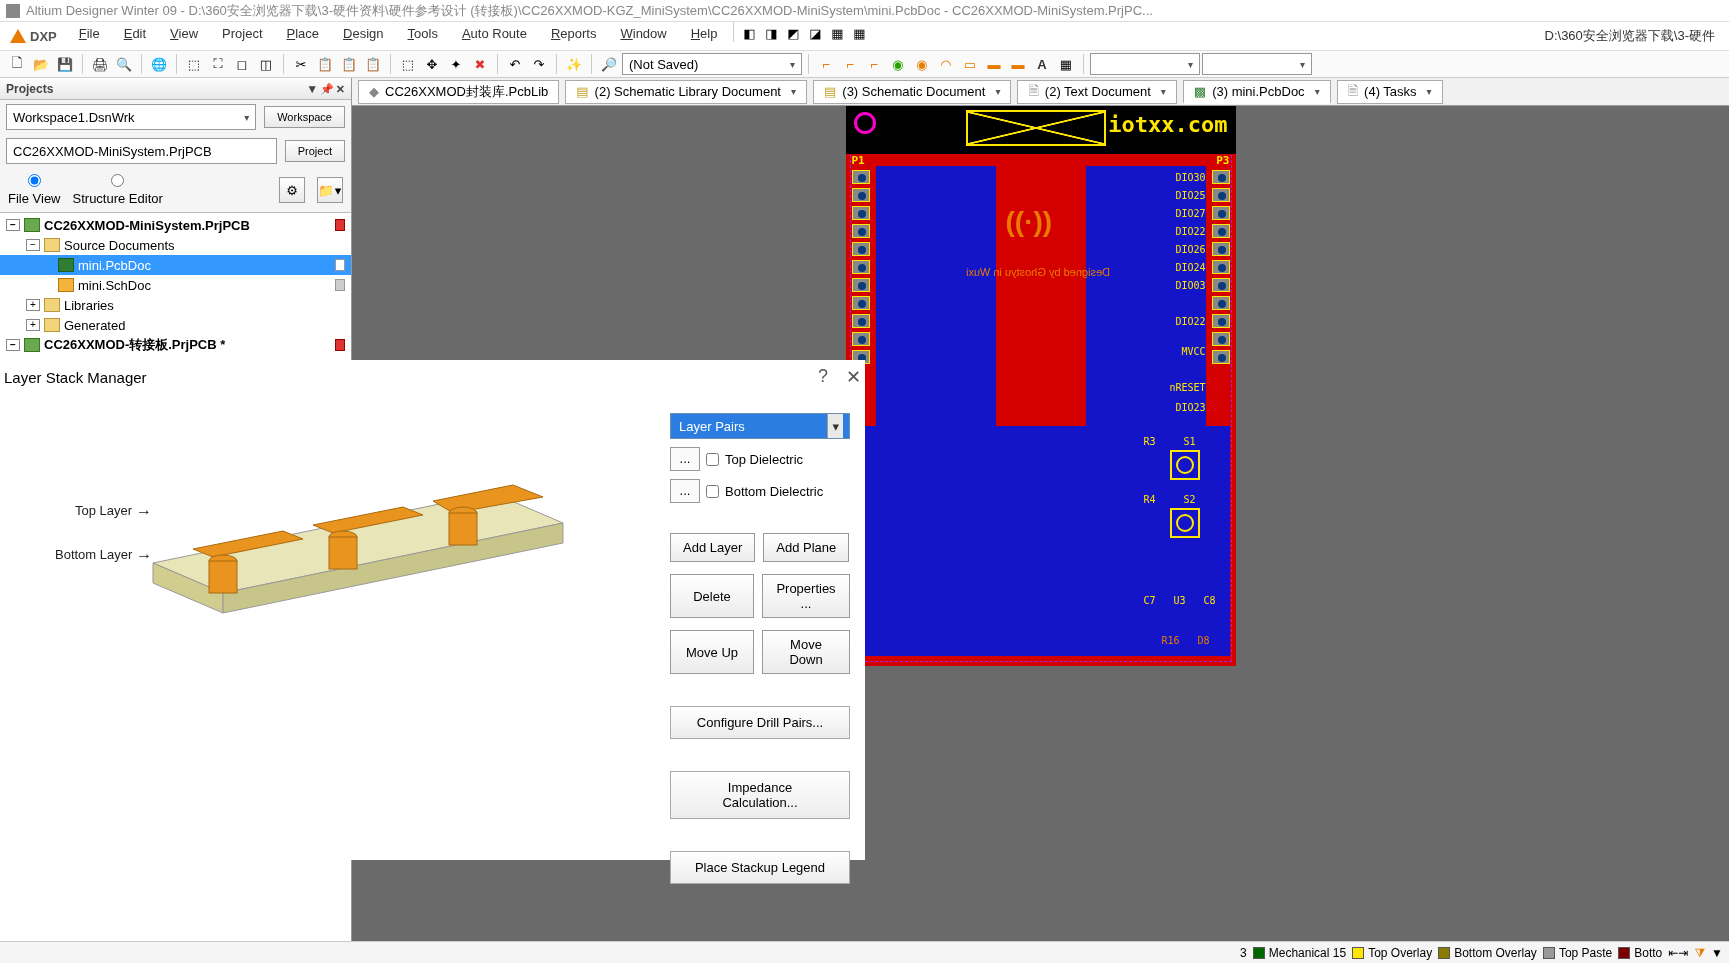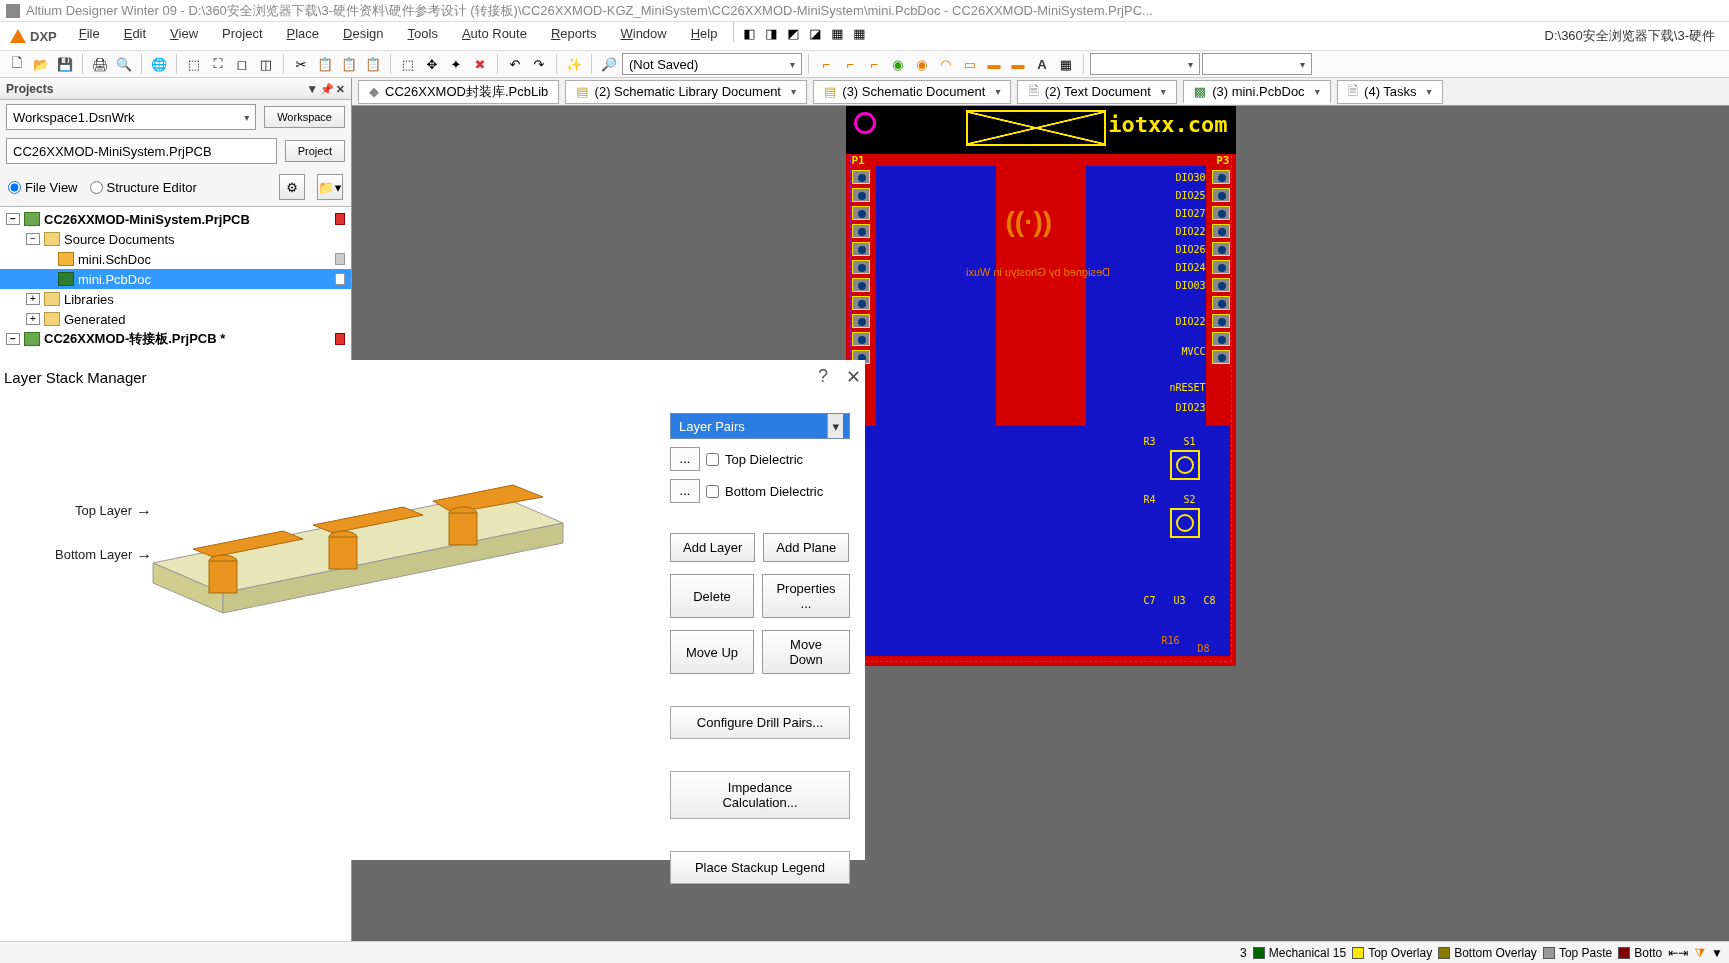--- a/index.html
+++ b/index.html
@@ -24,21 +24,21 @@
   .panel-header { height:22px; background:linear-gradient(#fdfdfd,#e9e9e9); border-bottom:1px solid #bbb; display:flex; align-items:center; padding:0 6px; font-weight:bold; color:#444; font-size:12px; }
   .panel-header .panel-ctrls { margin-left:auto; display:flex; align-items:center; gap:2px; }
   .pin-icon::before { content:'📌'; font-size:11px; }
   .close-x::before { content:'✕'; font-size:11px; }
   .panel-row { display:flex; align-items:center; padding:4px 6px; gap:8px; }
   .panel-btn { border:1px solid #999; background:linear-gradient(#fff,#e9e9e9); padding:4px 12px; cursor:pointer; font-size:11px; }
   .panel-combo { flex:1; height:26px; border:1px solid #999; background:#fff; display:flex; align-items:center; padding:0 6px; position:relative; }
   .panel-combo::after { content:'▾'; position:absolute; right:6px; color:#555; font-size:10px; }
   .panel-input { flex:1; height:26px; border:1px solid #999; background:#fff; padding:0 6px; display:flex; align-items:center; }
   .radio-row { display:flex; align-items:center; padding:6px 8px; gap:12px; }
-  .radio { display:flex; align-items:center; gap:4px; font-size:13px; }
+  .radio { display:flex; align-items:center; gap:4px; font-size:13px;flex-direction:column; }
   .radio input { margin:0; }
   .icon-box { width:26px; height:26px; border:1px solid #999; background:linear-gradient(#fff,#e9e9e9); display:flex; align-items:center; justify-content:center; position:relative; }
   .tree { flex:1; background:#fff; border-top:1px solid #bbb; overflow:auto; font-size:13px; padding:2px 0; }
   .tree-row { display:flex; align-items:center; height:20px; padding-right:6px; white-space:nowrap; }
   .tree-row.selected { background:#3399ff; color:#fff; }
   .tree-row.bold { font-weight:bold; }
   .expander { width:14px; text-align:center; font-size:10px; border:1px solid #888; height:12px; line-height:10px; margin-right:4px; background:#fff; color:#000; }
   .tree-icon { width:16px; height:14px; margin-right:4px; display:inline-block; }
   .folder-icon { background: #f3d37a; border:1px solid #b59a3f; }
   .prj-icon { background:#6aa84f; border:1px solid #38761d; }
@@ -215,29 +215,29 @@
         <span class="expander">−</span>
         <span class="tree-icon prj-icon"></span>
         <span>CC26XXMOD-MiniSystem.PrjPCB</span>
         <span class="red-chip"></span>
       </div>
       <div class="tree-row" style="padding-left:26px;">
         <span class="expander">−</span>
         <span class="tree-icon folder-icon"></span>
         <span>Source Documents</span>
       </div>
+      <div class="tree-row selected" style="padding-left:58px;">
+        <span class="tree-icon pcb-icon"></span>
+        <span>mini.PcbDoc</span>
+        <span class="gray-chip" style="background:#fff;"></span>
+      </div>
       <div class="tree-row" style="padding-left:58px;">
         <span class="tree-icon" style="background:#f3b43c;border:1px solid #b37a12;"></span>
         <span>mini.SchDoc</span>
         <span class="gray-chip"></span>
-      </div>
-      <div class="tree-row selected" style="padding-left:58px;">
-        <span class="tree-icon pcb-icon"></span>
-        <span>mini.PcbDoc</span>
-        <span class="gray-chip" style="background:#fff;"></span>
       </div>
       <div class="tree-row" style="padding-left:26px;">
         <span class="expander">+</span>
         <span class="tree-icon folder-icon"></span>
         <span>Libraries</span>
       </div>
       <div class="tree-row" style="padding-left:26px;">
         <span class="expander">+</span>
         <span class="tree-icon folder-icon"></span>
         <span>Generated</span>
@@ -342,21 +342,21 @@
           </div>
         <div class="ann" style="top:388px;right:80px;">R4</div>
         <div class="ann" style="top:388px;right:40px;">S2</div>
         <div style="position:absolute;top:402px;right:36px;width:30px;height:30px;border:2px solid #ffe600;">
             <div style="width:18px;height:18px;border:2px solid #ffe600;border-radius:50%;margin:4px;"></div>
           </div>
         <div class="ann" style="bottom:60px;right:80px;">C7</div>
         <div class="ann" style="bottom:60px;right:50px;">U3</div>
         <div class="ann" style="bottom:60px;right:20px;">C8</div>
         <div class="ann" style="bottom:20px;right:56px;color:#e87b00;">R16</div>
-        <div class="ann" style="bottom:12px;right:26px;color:#e87b00;">D8</div>
+        <div class="ann" style="bottom:20px;right:26px;color:#e87b00;">D8</div>
       </div>
     </div>
   </div>
 </div>
 
 <div class="statusbar">
   <span style="flex:1"></span>
   <span>3</span>
   <span class="layer-chip">
       <span class="chip" style="background:#006600;"></span>

